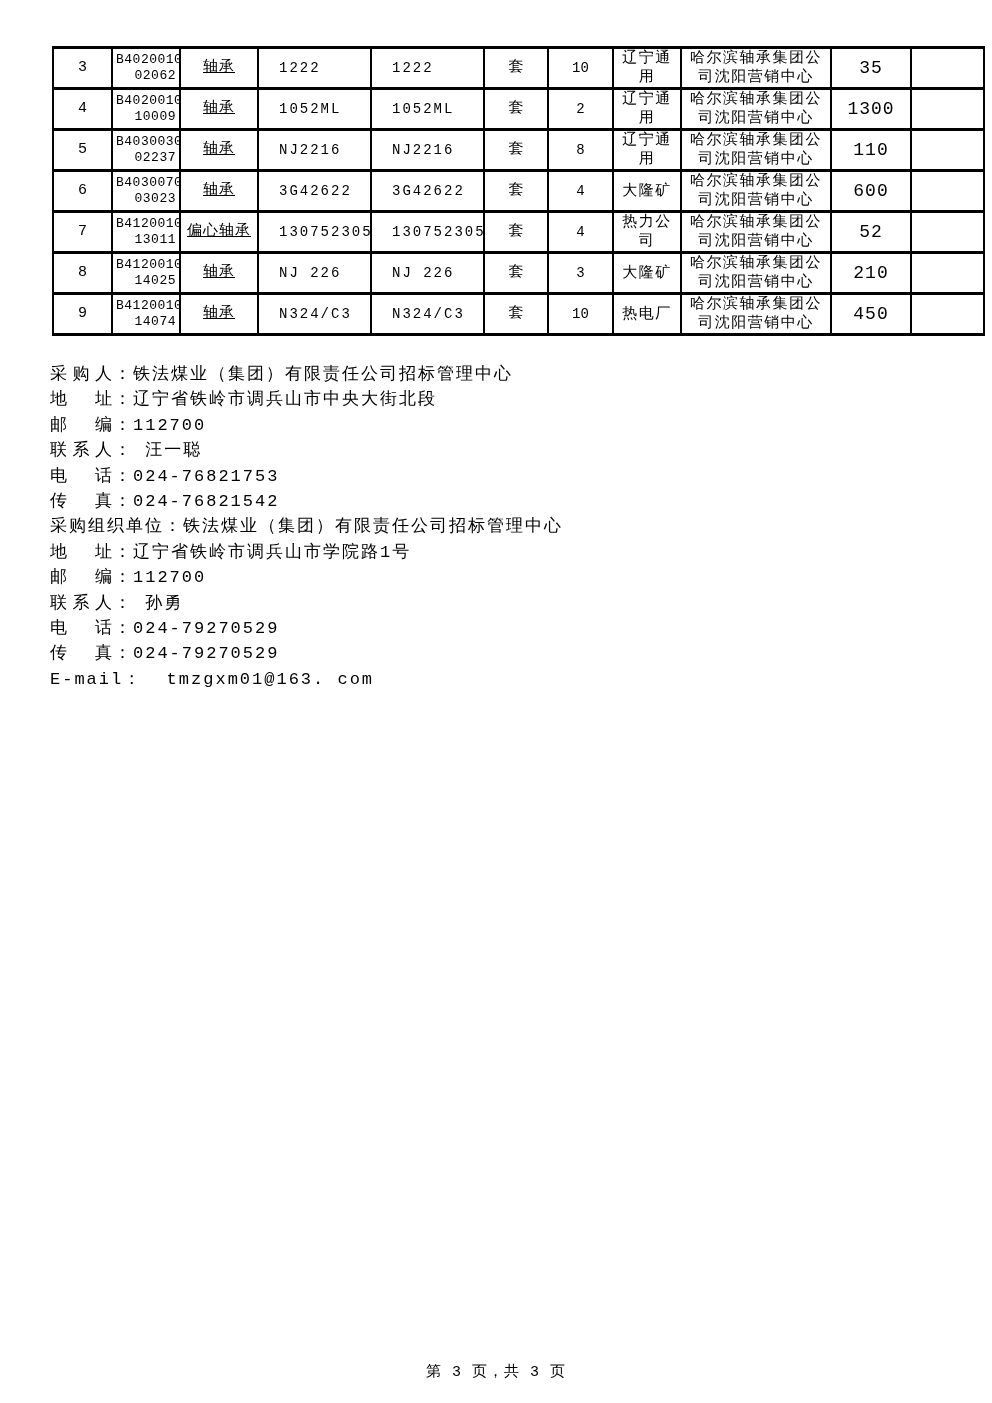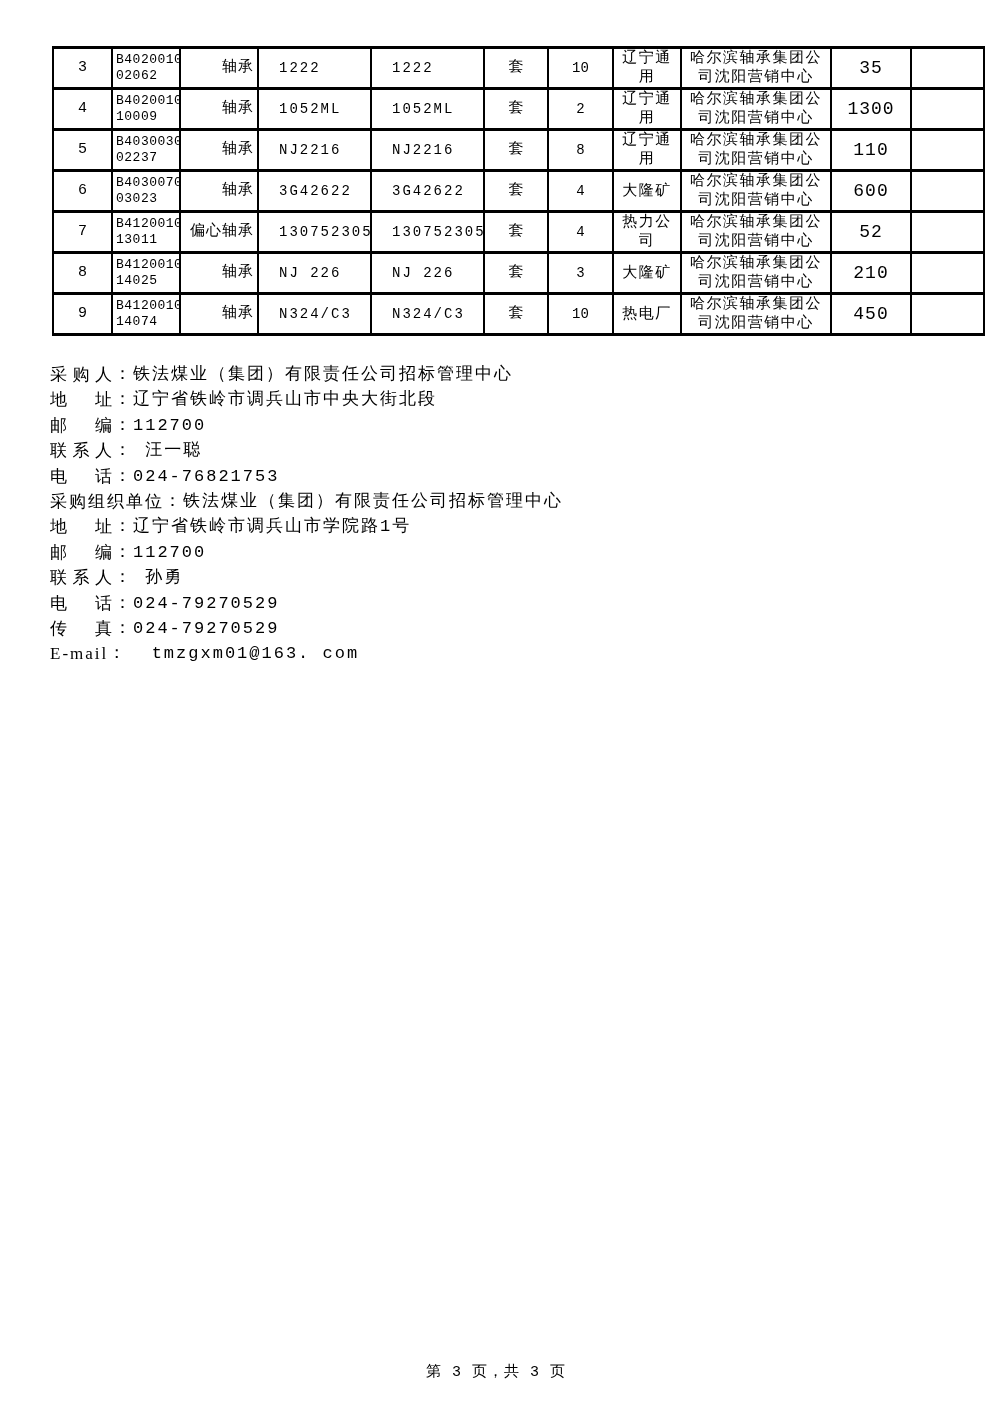--- a/index.html
+++ b/index.html
@@ -30,41 +30,41 @@
     border-width: 3px 2px;
     height: 41px;
     padding: 0 3px;
     vertical-align: middle;
     white-space: pre-line;
     font-size: 15px;
     line-height: 18px;
     overflow: hidden;
   }
   table.items td:nth-child(1) { text-align: center; }
-  table.items td:nth-child(2) { text-align: left; font-size: 13px; line-height: 16px; letter-spacing: 0.5px; }
-  table.items td:nth-child(3) { text-align: right; letter-spacing: 1px; }
+  table.items td:nth-child(2) { text-align: right; font-size: 13px; line-height: 16px; letter-spacing: 0.5px; }
+  table.items td:nth-child(3) { text-align: center; letter-spacing: 1px; text-decoration: underline; }
   table.items td:nth-child(4),
   table.items td:nth-child(5) { text-align: left; font-size: 14px; letter-spacing: 2px; padding: 0 20px; }
   table.items td:nth-child(6) { text-align: center; }
   table.items td:nth-child(7) { text-align: center; font-size: 14px; }
   table.items td:nth-child(8) { text-align: center; letter-spacing: 1.5px; line-height: 19px; }
   table.items td:nth-child(9) { text-align: center; letter-spacing: 1.5px; line-height: 19px; }
   table.items td:nth-child(10){ text-align: center; font-size: 18px; letter-spacing: 1px; }
 
   
   .info {
     position: absolute;
     top: 362px;
     left: 50px;
     font-size: 17px;
     line-height: 25.4px;
     letter-spacing: 2px;
   }
   .info-line { white-space: nowrap; }
-  .info-label { display: inline-block; vertical-align: top; font-family: Liberation Serif, serif; }
+  .info-label { display: inline-block; vertical-align: top; }
   .info-label.jlabel {
     width: 64px;
     text-align: justify;
     text-align-last: justify;
   }
   .info-value { white-space: pre-wrap; }
 
   
   .footer {
     position: absolute;
@@ -207,20 +207,21 @@
         </tr>
       </tbody>
   </table>
 
   <div class="info" id="info-block">
       <div class="info-line"><span class="info-label jlabel">采购人</span><span>：</span><span class="info-value">铁法煤业（集团）有限责任公司招标管理中心</span></div>
       <div class="info-line"><span class="info-label jlabel">地址</span><span>：</span><span class="info-value">辽宁省铁岭市调兵山市中央大街北段</span></div>
       <div class="info-line"><span class="info-label jlabel">邮编</span><span>：</span><span class="info-value">112700</span></div>
       <div class="info-line"><span class="info-label jlabel">联系人</span><span>：</span><span class="info-value"> 汪一聪</span></div>
       <div class="info-line"><span class="info-label jlabel">电话</span><span>：</span><span class="info-value">024-76821753</span></div>
+      <div class="info-line"><span class="info-label jlabel">传真</span><span>：</span><span class="info-value">024-76821542</span></div>
       <div class="info-line"><span class="info-label">采购组织单位</span><span>：</span><span class="info-value">铁法煤业（集团）有限责任公司招标管理中心</span></div>
       <div class="info-line"><span class="info-label jlabel">地址</span><span>：</span><span class="info-value">辽宁省铁岭市调兵山市学院路1号</span></div>
       <div class="info-line"><span class="info-label jlabel">邮编</span><span>：</span><span class="info-value">112700</span></div>
       <div class="info-line"><span class="info-label jlabel">联系人</span><span>：</span><span class="info-value"> 孙勇</span></div>
       <div class="info-line"><span class="info-label jlabel">电话</span><span>：</span><span class="info-value">024-79270529</span></div>
       <div class="info-line"><span class="info-label jlabel">传真</span><span>：</span><span class="info-value">024-79270529</span></div>
       <div class="info-line"><span class="info-label">E-mail</span><span>：</span><span class="info-value">  tmzgxm01@163. com</span></div>
     </div>
 
   <div class="footer">第 3 页，共 3 页</div>

